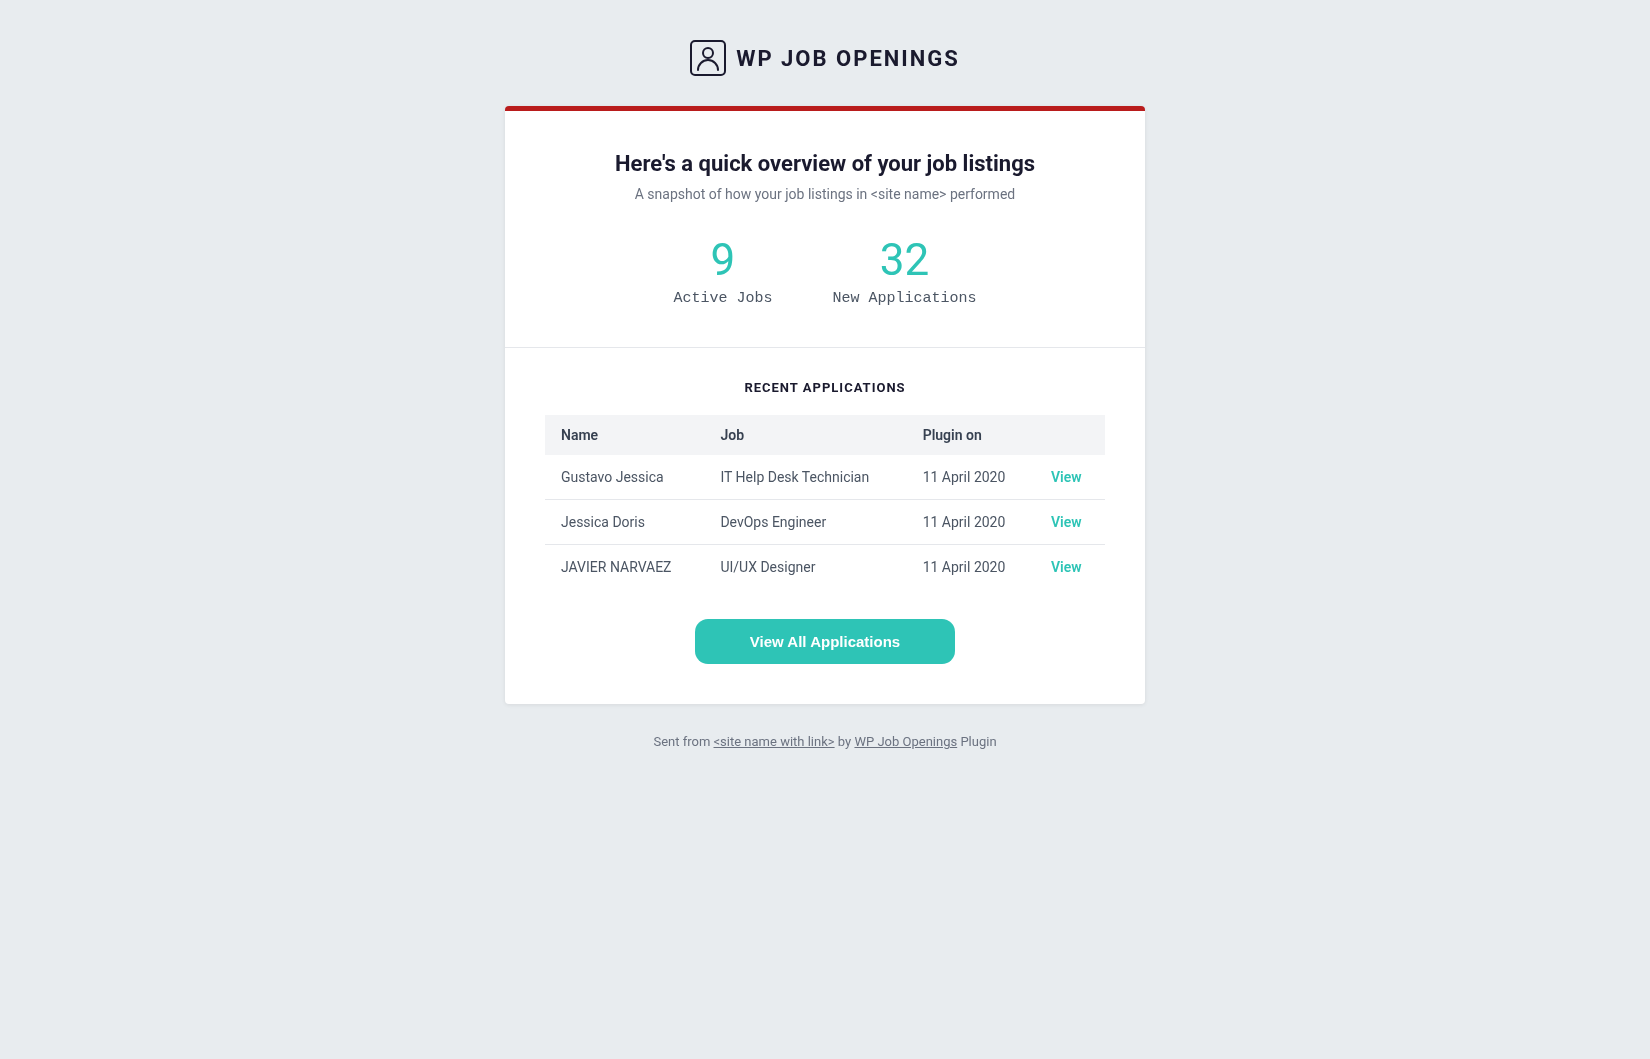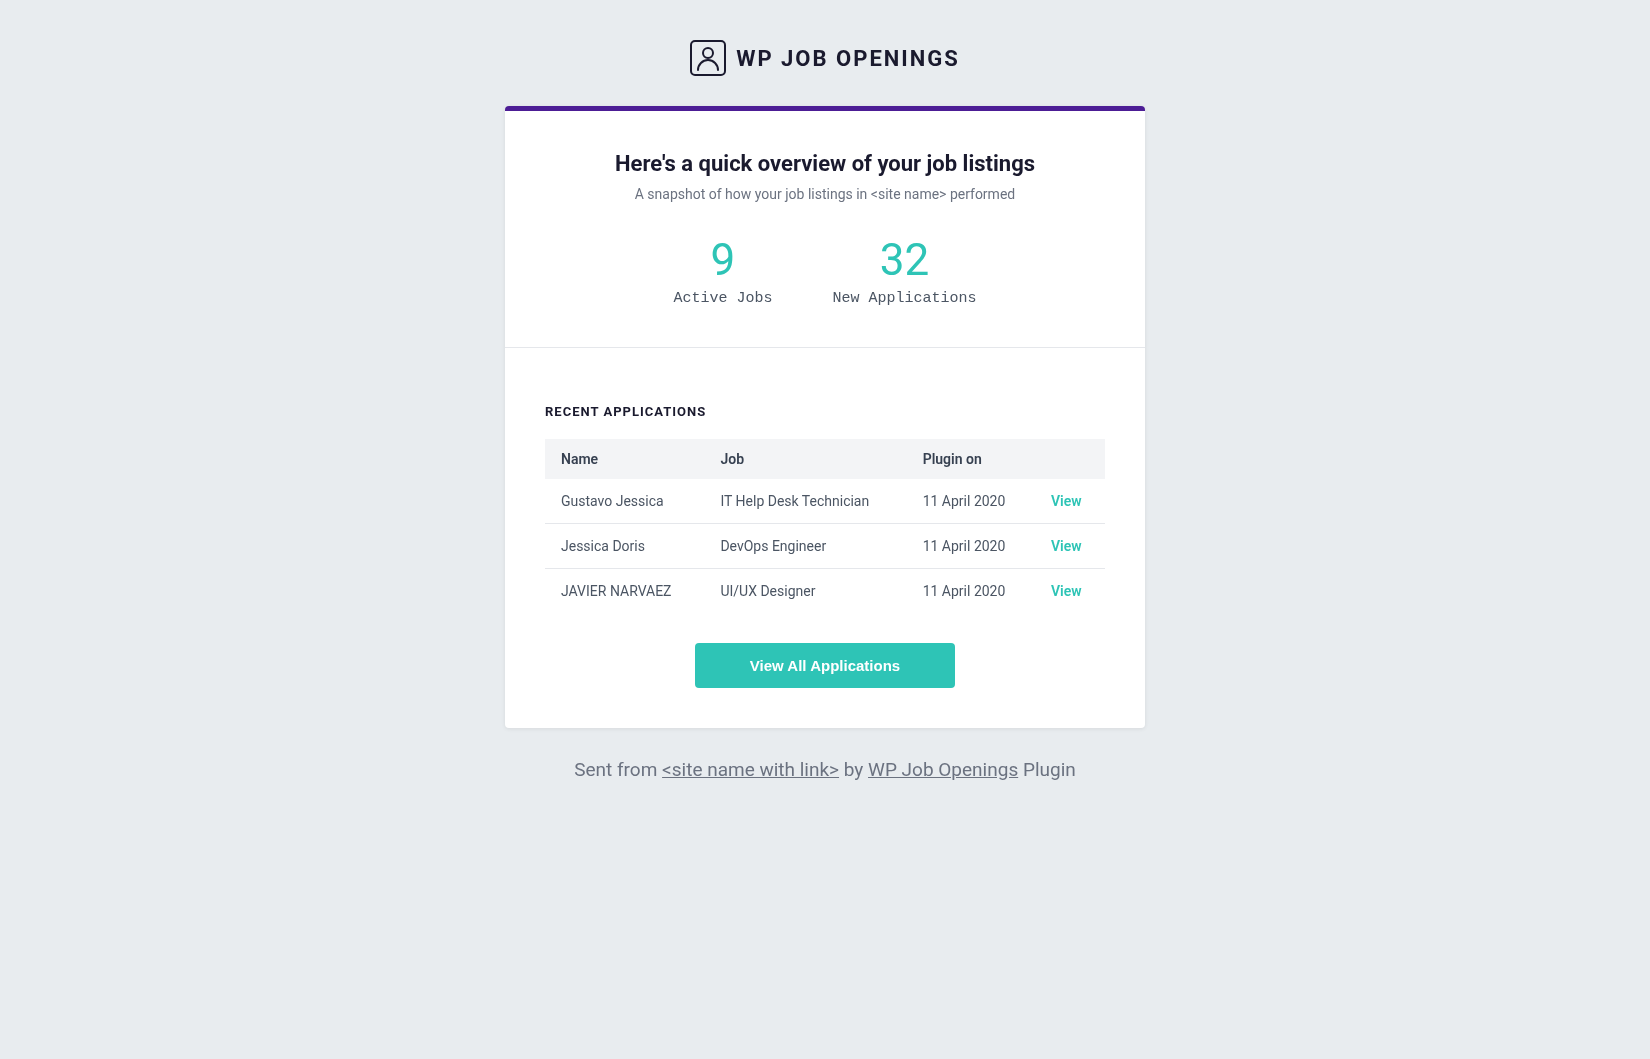--- a/index.html
+++ b/index.html
@@ -41,21 +41,21 @@
 
     .card {
       background: #ffffff;
       border-radius: 4px;
       width: 640px;
       overflow: hidden;
       box-shadow: 0 1px 4px rgba(0,0,0,0.08);
     }
 
     .card-top {
-      border-top: 5px solid #4c1d95;
+      border-top: 5px solid #b91c1c;
     }
 
     .overview-section {
       padding: 40px 50px 40px;
       text-align: center;
       border-bottom: 1px solid #e5e7eb;
     }
 
     .overview-title {
       font-size: 22px;
@@ -94,28 +94,27 @@
       font-size: 15px;
       color: #4b5563;
       font-family: Liberation Mono, monospace;
     }
 
     .recent-section {
       padding: 32px 40px 40px;
     }
 
     .recent-title {
-      text-align: left;
+      text-align: center;
       font-size: 13px;
       font-weight: 700;
       letter-spacing: 1px;
       color: #1a1a2e;
       margin-bottom: 20px;
       text-transform: uppercase;
-      margin-top: 24px;
     }
 
     .applications-table {
       width: 100%;
       border-collapse: collapse;
       font-size: 14px;
     }
 
     .applications-table thead tr {
       background-color: #f3f4f6;
@@ -148,29 +147,29 @@
 
     .view-all-btn {
       display: block;
       margin: 30px auto 0;
       background-color: #2ec4b6;
       color: #ffffff;
       font-size: 15px;
       font-weight: 600;
       padding: 14px 40px;
       border: none;
-      border-radius: 4px;
+      border-radius: 13px;
       cursor: pointer;
       text-align: center;
       width: 260px;
     }
 
     .footer {
       margin-top: 30px;
-      font-size: 19px;
+      font-size: 13px;
       color: #6b7280;
       text-align: center;
     }
 
     .footer a {
       color: #6b7280;
       text-decoration: underline;
     }
   </style>
 </head>

